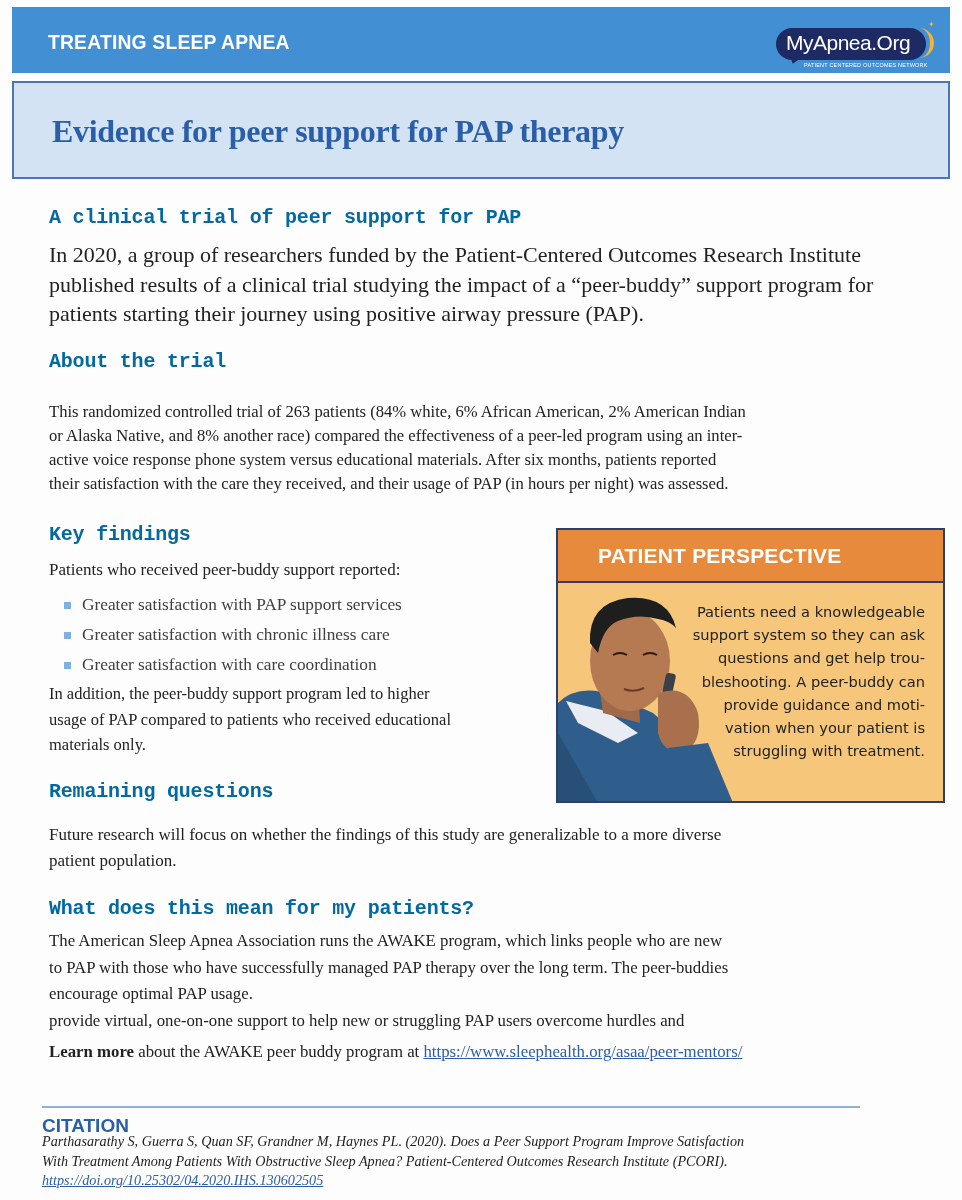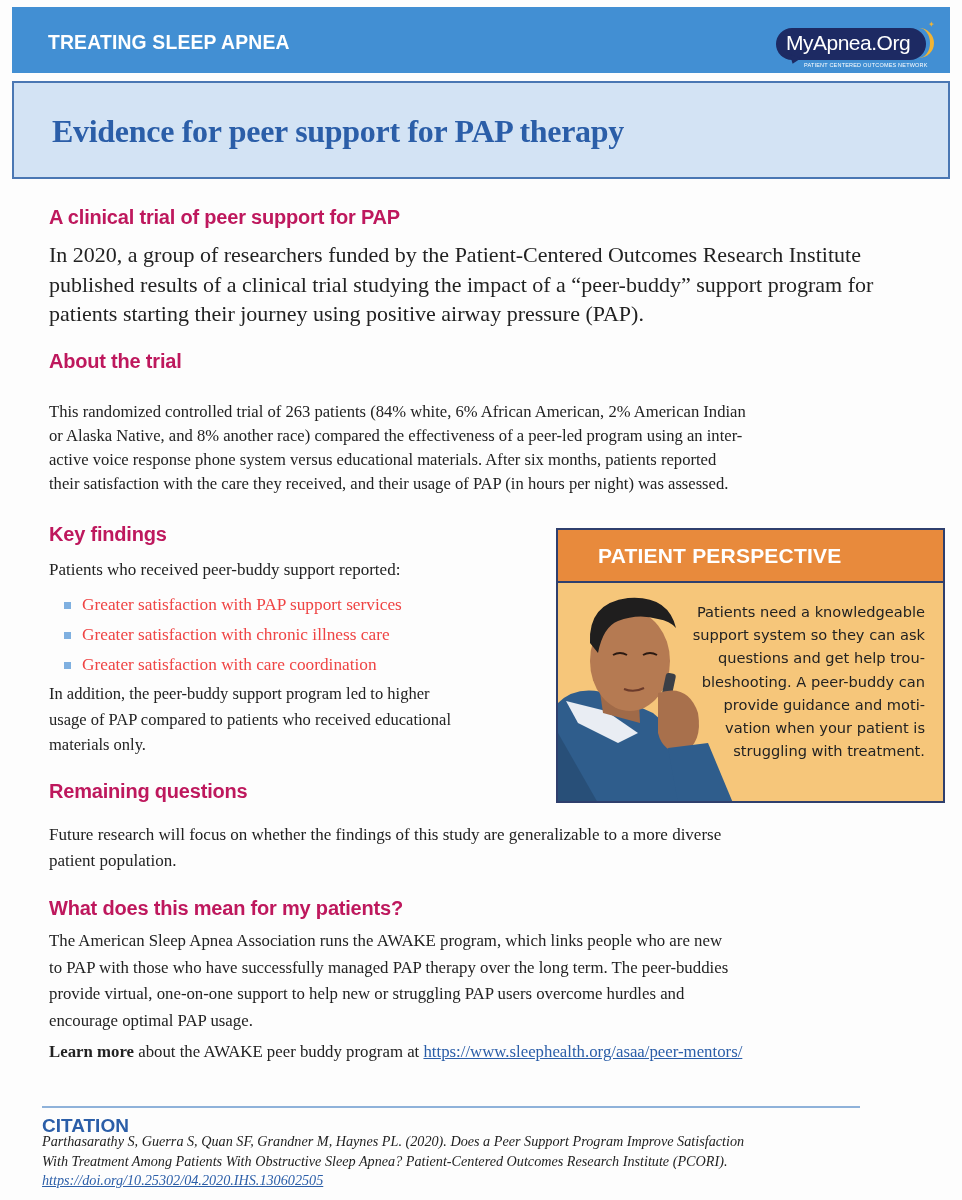--- a/index.html
+++ b/index.html
@@ -53,33 +53,33 @@
     position: absolute; left: 12px; top: 81px; width: 934px; height: 94px;
     background: #d3e3f4; border: 2px solid #4a77b3;
   }
   .page-title {
     position: absolute; left: 38px; top: 30px;
     font-family: "Liberation Serif", "DejaVu Serif", serif; font-weight: bold;
     font-size: 32px; color: #2b5ea8; letter-spacing: -0.3px;
   }
   .h2 {
     position: absolute; left: 49px;
-    font-family: Liberation Sans, sans-serif; font-weight: bold;
-    font-size: 20px; color: #be185d; letter-spacing: -0.2px;
+    font-family: Liberation Mono, monospace; font-weight: bold;
+    font-size: 20px; color: #0369a1; letter-spacing: -0.2px;
   }
   .para {
     position: absolute; left: 49px;
     font-family: "Liberation Serif", "DejaVu Serif", serif;
     font-size: 22px; line-height: 29.5px; color: #222;
   }
   .para2 { font-size: 16.8px; line-height: 24px; }
   .bullets { position: absolute; left: 64px; top: 590px; margin: 0; padding: 0; list-style: none; }
   .bullets li {
     position: relative; padding-left: 18px; height: 30px;
-    font-family: "Liberation Serif", "DejaVu Serif", serif; font-size: 17.3px; line-height: 30px; color: #ef4444;
+    font-family: "Liberation Serif", "DejaVu Serif", serif; font-size: 17.3px; line-height: 30px; color: #404040;
   }
   .bullet-sq {
     position: absolute; left: 0; top: 12px; width: 7px; height: 7px; background: #7fb0e0;
   }
   .callout {
     position: absolute; left: 556px; top: 528px; width: 385px; height: 271px;
     border: 2px solid #2f3f6d; background: #f6c67a; overflow: hidden;
   }
   .callout-head {
     position: absolute; left: 0; top: 0; width: 385px; height: 51px; background: #e88a3c;
@@ -198,22 +198,22 @@
 <div class="h2" style="top:780px;">Remaining questions</div>
 <div class="para" style="top:822px; font-size:17px; line-height:26px;">
   <div>Future research will focus on whether the findings of this study are generalizable to a more diverse</div>
   <div>patient population.</div>
 </div>
 
 <div class="h2" style="top:897px;">What does this mean for my patients?</div>
 <div class="para" style="top:928px; font-size:16.8px; line-height:26.5px;">
   <div>The American Sleep Apnea Association runs the AWAKE program, which links people who are new</div>
   <div>to PAP with those who have successfully managed PAP therapy over the long term. The peer-buddies</div>
+  <div>encourage optimal PAP usage.</div>
   <div>provide virtual, one-on-one support to help new or struggling PAP users overcome hurdles and</div>
-  <div>encourage optimal PAP usage.</div>
 </div>
 <div class="para" style="top:1039px; font-size:16.8px; line-height:26px;text-align:right;">
   <b>Learn more</b><span> about the AWAKE peer buddy program at </span><a class="link">https://www.sleephealth.org/asaa/peer-mentors/</a>
 </div>
 
 <div class="divider"></div>
 <div class="cite-label">CITATION</div>
 <div class="cite-text">
   <div>Parthasarathy S, Guerra S, Quan SF, Grandner M, Haynes PL. (2020). Does a Peer Support Program Improve Satisfaction</div>
   <div>With Treatment Among Patients With Obstructive Sleep Apnea? Patient-Centered Outcomes Research Institute (PCORI).</div>

